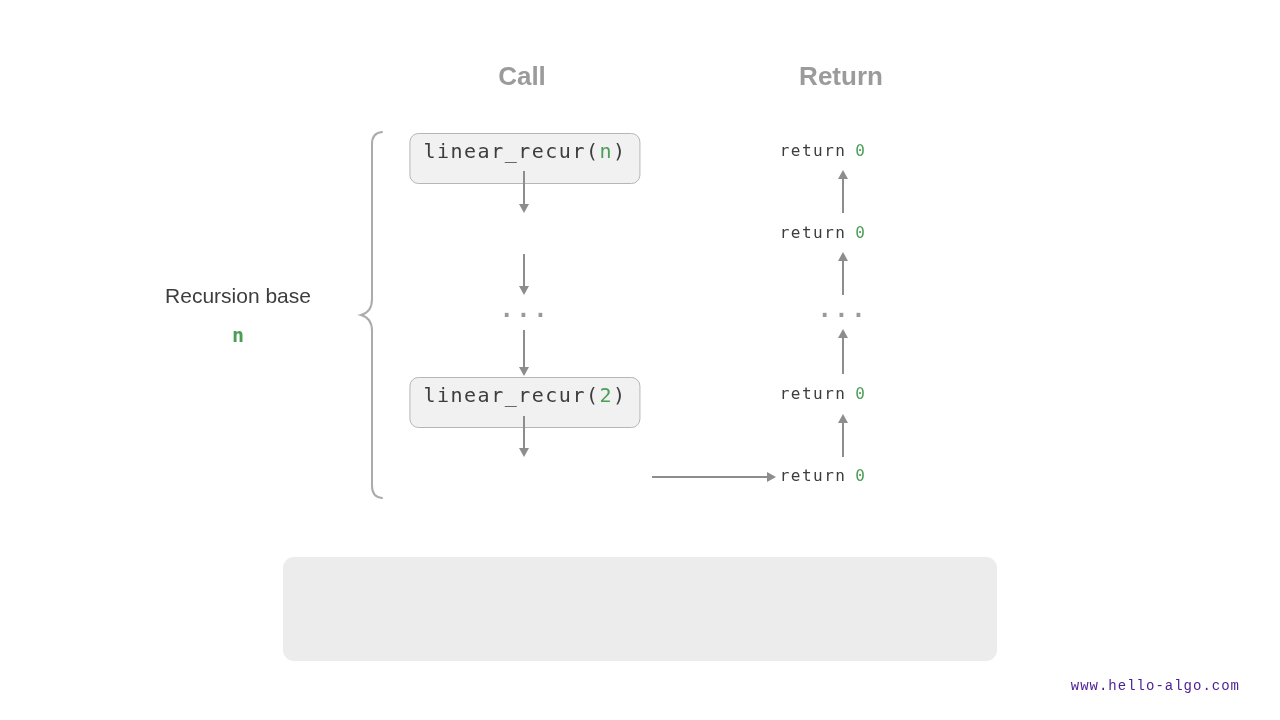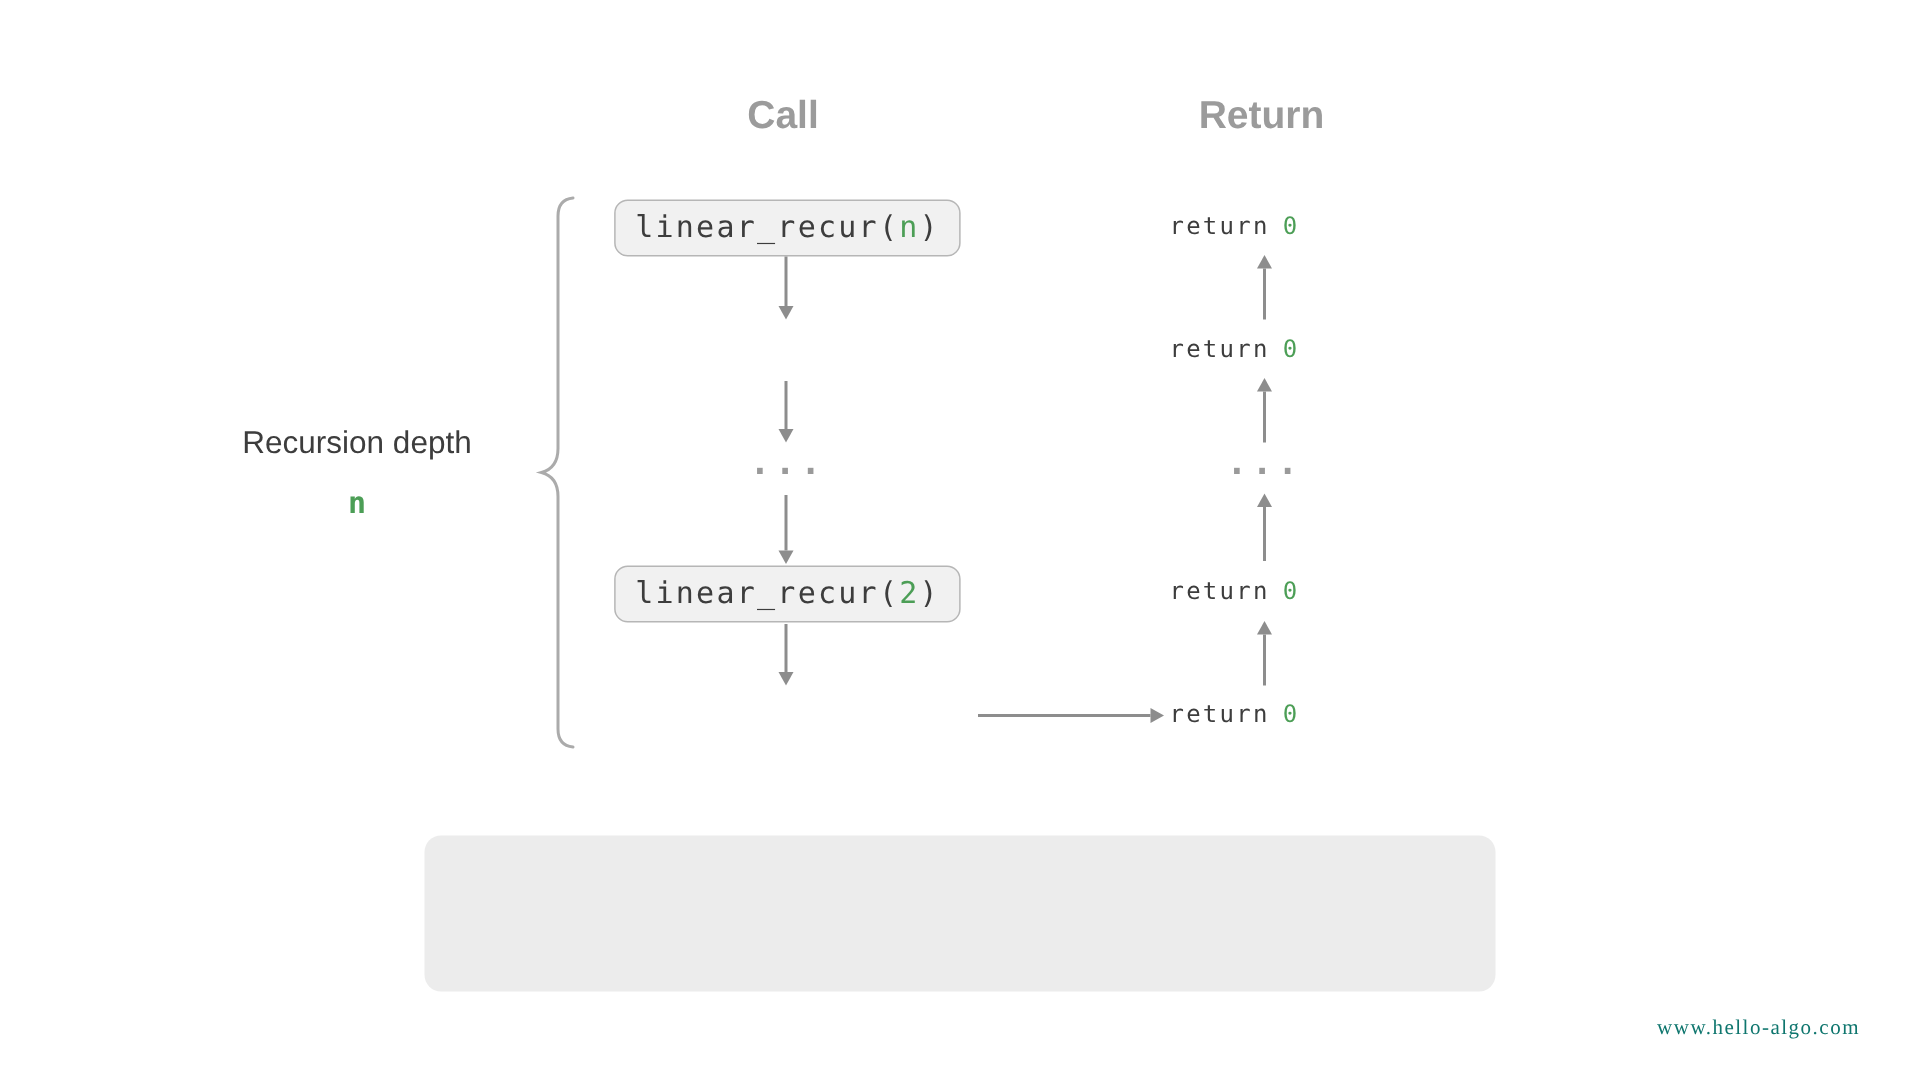--- a/index.html
+++ b/index.html
@@ -17,21 +17,21 @@
   }
   
   .col-header{
     position:absolute;transform:translateX(-50%);
     font-size:26px;font-weight:bold;color:var(--gray);white-space:nowrap;
   }
   
   .cbox{
     position:absolute;left:525px;transform:translateX(-50%);
     background:#f1f1f1;border:1.6px solid #b6b6b6;border-radius:9px;
-    padding:4px 13px 6px;
+    padding:4px 13px 19px;
     font-family:"DejaVu Sans Mono",monospace;font-size:20px;letter-spacing:1.5px;
     color:var(--ink);white-space:nowrap;line-height:26px;text-align:right;
   }
   .g{color:var(--green);}
   
   .rtn{
     position:absolute;left:823px;transform:translateX(-50%);
     font-family:"DejaVu Sans Mono",monospace;font-size:16px;letter-spacing:1.5px;
     color:var(--ink);white-space:nowrap;line-height:24px;
   }
@@ -70,37 +70,37 @@
     position:absolute;left:710px;transform:translateX(-50%);
     font-size:21px;font-weight:bold;color:#999999;white-space:nowrap;
   }
   
   .summary{
     position:absolute;left:283px;top:557px;width:714px;height:104px;
     background:#ececec;border-radius:11px;
   }
   .watermark{
     position:absolute;right:40px;top:678px;
-    font-family:Liberation Serif, serif;font-size:14px;letter-spacing:1px;color:#0f766e;
+    font-family:Liberation Mono, monospace;font-size:14px;letter-spacing:1px;color:#4c1d95;
   }
   .brace{position:absolute;left:354px;top:129px;}
 </style>
 </head>
 <body>
 
 <div class="canvas">
 
   <div class="col-header" style="left:522px;top:61px">Call</div>
   <div class="col-header" style="left:841px;top:61px">Return</div>
 
   <svg class="brace" width="32" height="372" viewBox="0 0 32 372">
     <path d="M 28 3 Q 18 4 18 15 L 18 170 Q 18 183 7 186 Q 18 189 18 202 L 18 357 Q 18 368 28 369" fill="none" stroke="#ababab" stroke-width="2" stroke-linecap="round"></path>
   </svg>
 
-  <div class="depth-label" style="top:284px">Recursion depth</div>
+  <div class="depth-label" style="top:284px">Recursion base</div>
   <div class="depth-n" style="top:323px">n</div>
 
   <div class="cbox" style="top:133px"><span>linear_recur(</span><span class="g">n</span><span>)</span></div>
   <div class="cbox" style="top:377px"><span>linear_recur(</span><span class="g">2</span><span>)</span></div>
 
   <div class="arr-v arr-down" style="left:523px;top:171px;height:33px"></div>
   <div class="arr-v arr-down" style="left:523px;top:254px;height:32px"></div>
   <div class="arr-v arr-down" style="left:523px;top:330px;height:37px"></div>
   <div class="arr-v arr-down" style="left:523px;top:416px;height:32px"></div>
 

